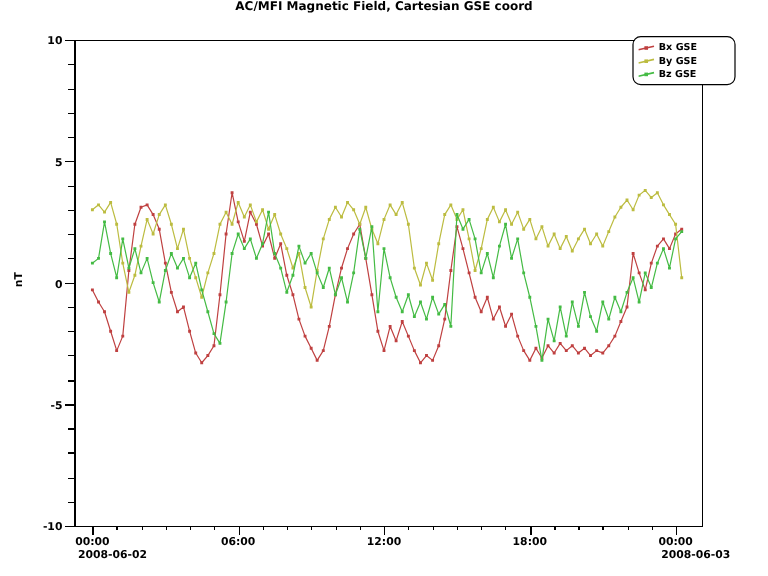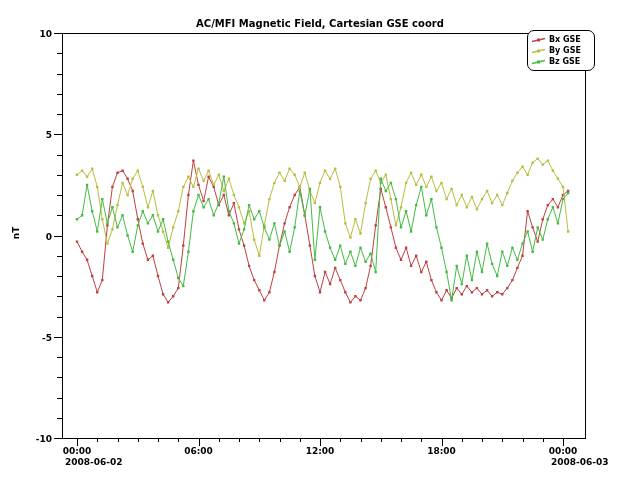--- a/index.html
+++ b/index.html
@@ -1,32 +1,32 @@
 <!DOCTYPE html>
 <html><head>
 <meta charset="utf-8">
 <style>
   html,body{margin:0;padding:0;background:#fff;}
   .canvas{
     position:relative;width:640px;height:480px;background:#ffffff;
     font-family:"DejaVu Sans",sans-serif;overflow:hidden;
   }
   .title{
-    position:absolute;top:18px;left:0;width:640px;text-align:center;
+    position:absolute;top:0;left:0;width:640px;text-align:center;
     font-size:10px;font-weight:bold;color:#000;
   }
   .ylabel{
     position:absolute;left:10px;top:228px;font-size:9px;font-weight:bold;color:#000;
     transform:rotate(-90deg);transform-origin:center;
   }
   svg.plot{position:absolute;left:0;top:0;}
   .legend{
     position:absolute;left:527px;top:30px;width:60px;
     border:1px solid #000;border-radius:7px;background:#fff;
-    padding:3px 2px 3px 4px;z-index:5;
+    padding:3px 20px 3px 4px;z-index:5;
   }
   .lrow{display:flex;align-items:center;gap:3px;height:11px;}
   .lrow span{font-size:8px;font-weight:bold;color:#000;white-space:nowrap;}
   .swatch{flex:0 0 auto;}
   text{font-family:"DejaVu Sans",sans-serif;font-weight:bold;fill:#000;}
 </style>
 </head>
 <body>
 
 <div class="canvas">

